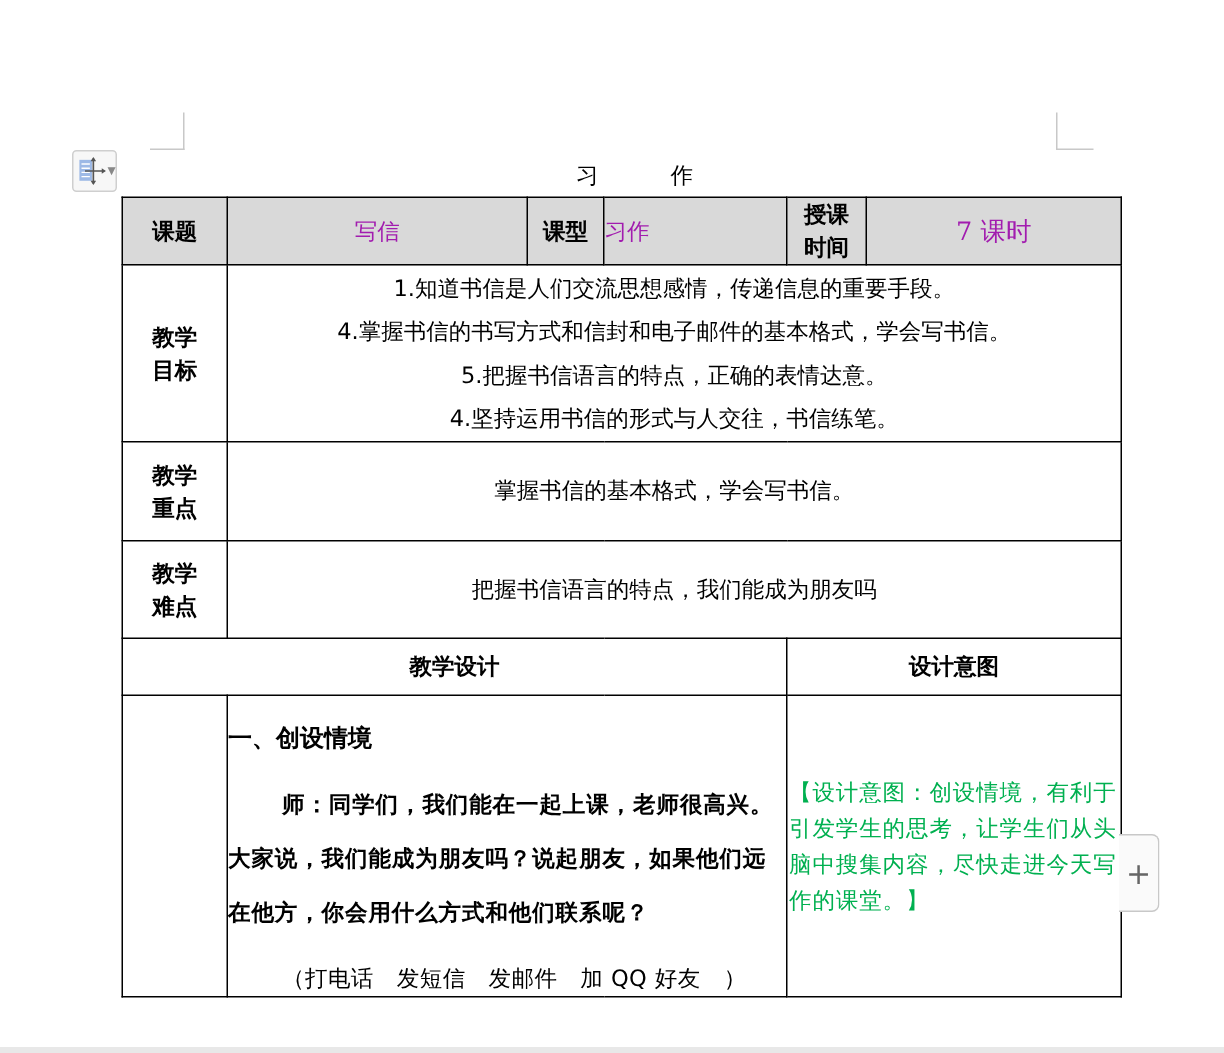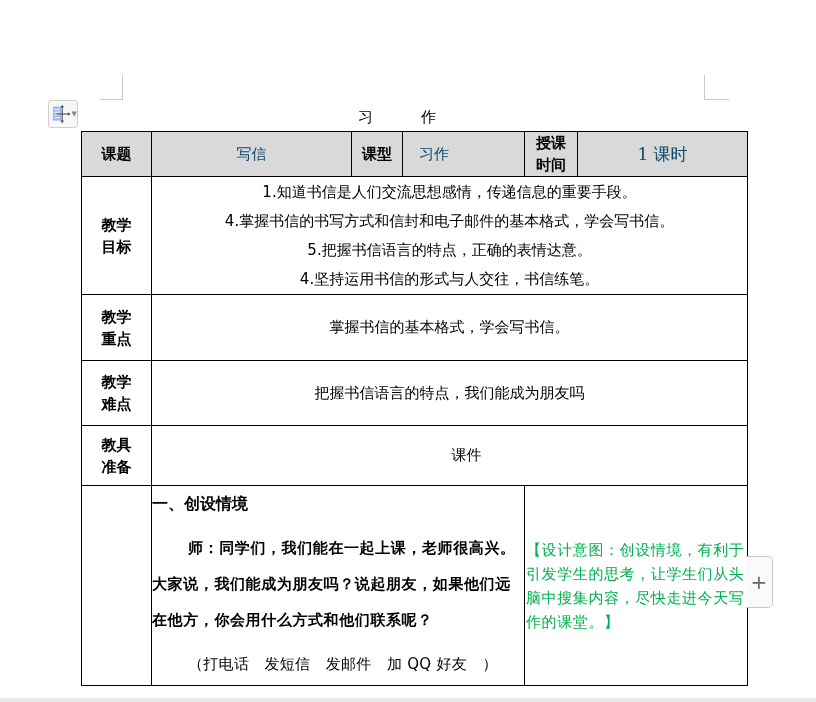--- a/index.html
+++ b/index.html
@@ -15,38 +15,38 @@
 
     .move-handle {
       position: absolute; left: 48px; top: 100px; width: 30px; height: 28px;
       border: 1px solid #cfcfcf; border-radius: 3px; background: #f7f7f7;
       display: flex; align-items: center; justify-content: flex-start; box-sizing: border-box;
     }
     .move-handle svg { margin-left: 3px; }
     .move-handle .caret { font-size: 7px; color: #888; margin-left: 1px; }
 
     .doc-title {
-      position: absolute; top: 108px; left: 358px; font-size: 15px; letter-spacing: 0;
+      position: absolute; top: 108px; left: 384px; font-size: 15px; letter-spacing: 0;
       font-family: Liberation Mono, monospace;
     }
     .doc-title span { display: inline-block; }
     .doc-title .t2 { margin-left: 48px; }
 
     table.plan {
       position: absolute; left: 81px; top: 131px;
       border-collapse: collapse; table-layout: fixed;
       width: 666px;
     }
     table.plan td {
       border: 1.5px solid #000; padding: 0; vertical-align: middle;
       font-size: 15px;
     }
     .hdr td { background: #d9d9d9; height: 44px; }
     .lbl { font-weight: bold; text-align: center; line-height: 22px; font-size: 16px; }
-    .val { text-align: center; color: #0c4a6e; }
+    .val { text-align: center; color: #a21caf; }
     .val.serif { font-family: "DejaVu Serif", serif; font-size: 17px; }
     .body-txt { text-align: center; padding-left: 0; font-size: 15px; }
     .goal-line { height: 29px; line-height: 29px; white-space: nowrap; }
     .design-hdr { text-align: center; font-weight: bold; font-size: 16px; height: 37px; }
     .design-cell { vertical-align: top !important; font-size: 15.5px; }
     .sec-title { font-weight: bold; font-size: 16px; margin-top: 0px; line-height: 24px; }
     .para { line-height: 36px; margin-top: 14px; text-indent: 36px; letter-spacing: 0.6px; font-weight: bold; }
     .answers { line-height: 24px; margin-top: 14px; padding-left: 36px; letter-spacing: 0.3px; }
     .intent {
       color: #00b050; font-size: 15.5px; line-height: 24px;
@@ -95,26 +95,26 @@
     <col style="width:122px">
     <col style="width:53px">
     <col style="width:16px">
     <col style="width:154px">
   </colgroup>
   <tbody>
       <tr class="hdr">
     <td class="lbl">课题</td>
     <td class="val">写信</td>
     <td class="lbl">课型</td>
-    <td class="val" style="text-align:left;padding-left:16px;">习作</td>
+    <td class="val" style="text-align:left;">习作</td>
     <td class="lbl">
       <div>授课</div>
       <div>时间</div>
     </td>
-    <td class="val serif" colspan="2">1 课时</td>
+    <td class="val serif" colspan="2">7 课时</td>
   </tr>
 
   <tr style="height:118px">
     <td class="lbl">
       <div>教学</div>
       <div>目标</div>
     </td>
     <td class="body-txt" colspan="6">
       <div class="goal-line">1.知道书信是人们交流思想感情，传递信息的重要手段。</div>
       <div class="goal-line">4.掌握书信的书写方式和信封和电子邮件的基本格式，学会写书信。</div>
@@ -132,33 +132,30 @@
   </tr>
 
   <tr style="height:65px">
     <td class="lbl">
       <div>教学</div>
       <div>难点</div>
     </td>
     <td class="body-txt" colspan="6">把握书信语言的特点，我们能成为朋友吗</td>
   </tr>
 
-  <tr style="height:60px">
-    <td class="lbl">
-      <div>教具</div>
-      <div>准备</div>
-    </td>
-    <td class="body-txt" colspan="6" style="padding-left:34px;">课件</td>
+
+  <tr>
+    <td class="design-hdr" colspan="4">教学设计</td>
+    <td class="design-hdr" colspan="3">设计意图</td>
   </tr>
-
 
   <tr style="height:200px">
     <td></td>
     <td class="design-cell" colspan="3">
-      <div class="sec-title" style="margin-top:6px;">一、创设情境</div>
+      <div class="sec-title" style="margin-top:16px;">一、创设情境</div>
       <div class="para">师：同学们，我们能在一起上课，老师很高兴。大家说，我们能成为朋友吗？说起朋友，如果他们远在他方，你会用什么方式和他们联系呢？</div>
       <div class="answers">（打电话　发短信　发邮件　加 QQ 好友　）</div>
     </td>
     <td class="intent" colspan="3">【设计意图：创设情境，有利于引发学生的思考，让学生们从头脑中搜集内容，尽快走进今天写作的课堂。】</td>
   </tr>
 </tbody>
   </table>
 
 <div class="add-btn">
   <span>+</span>

